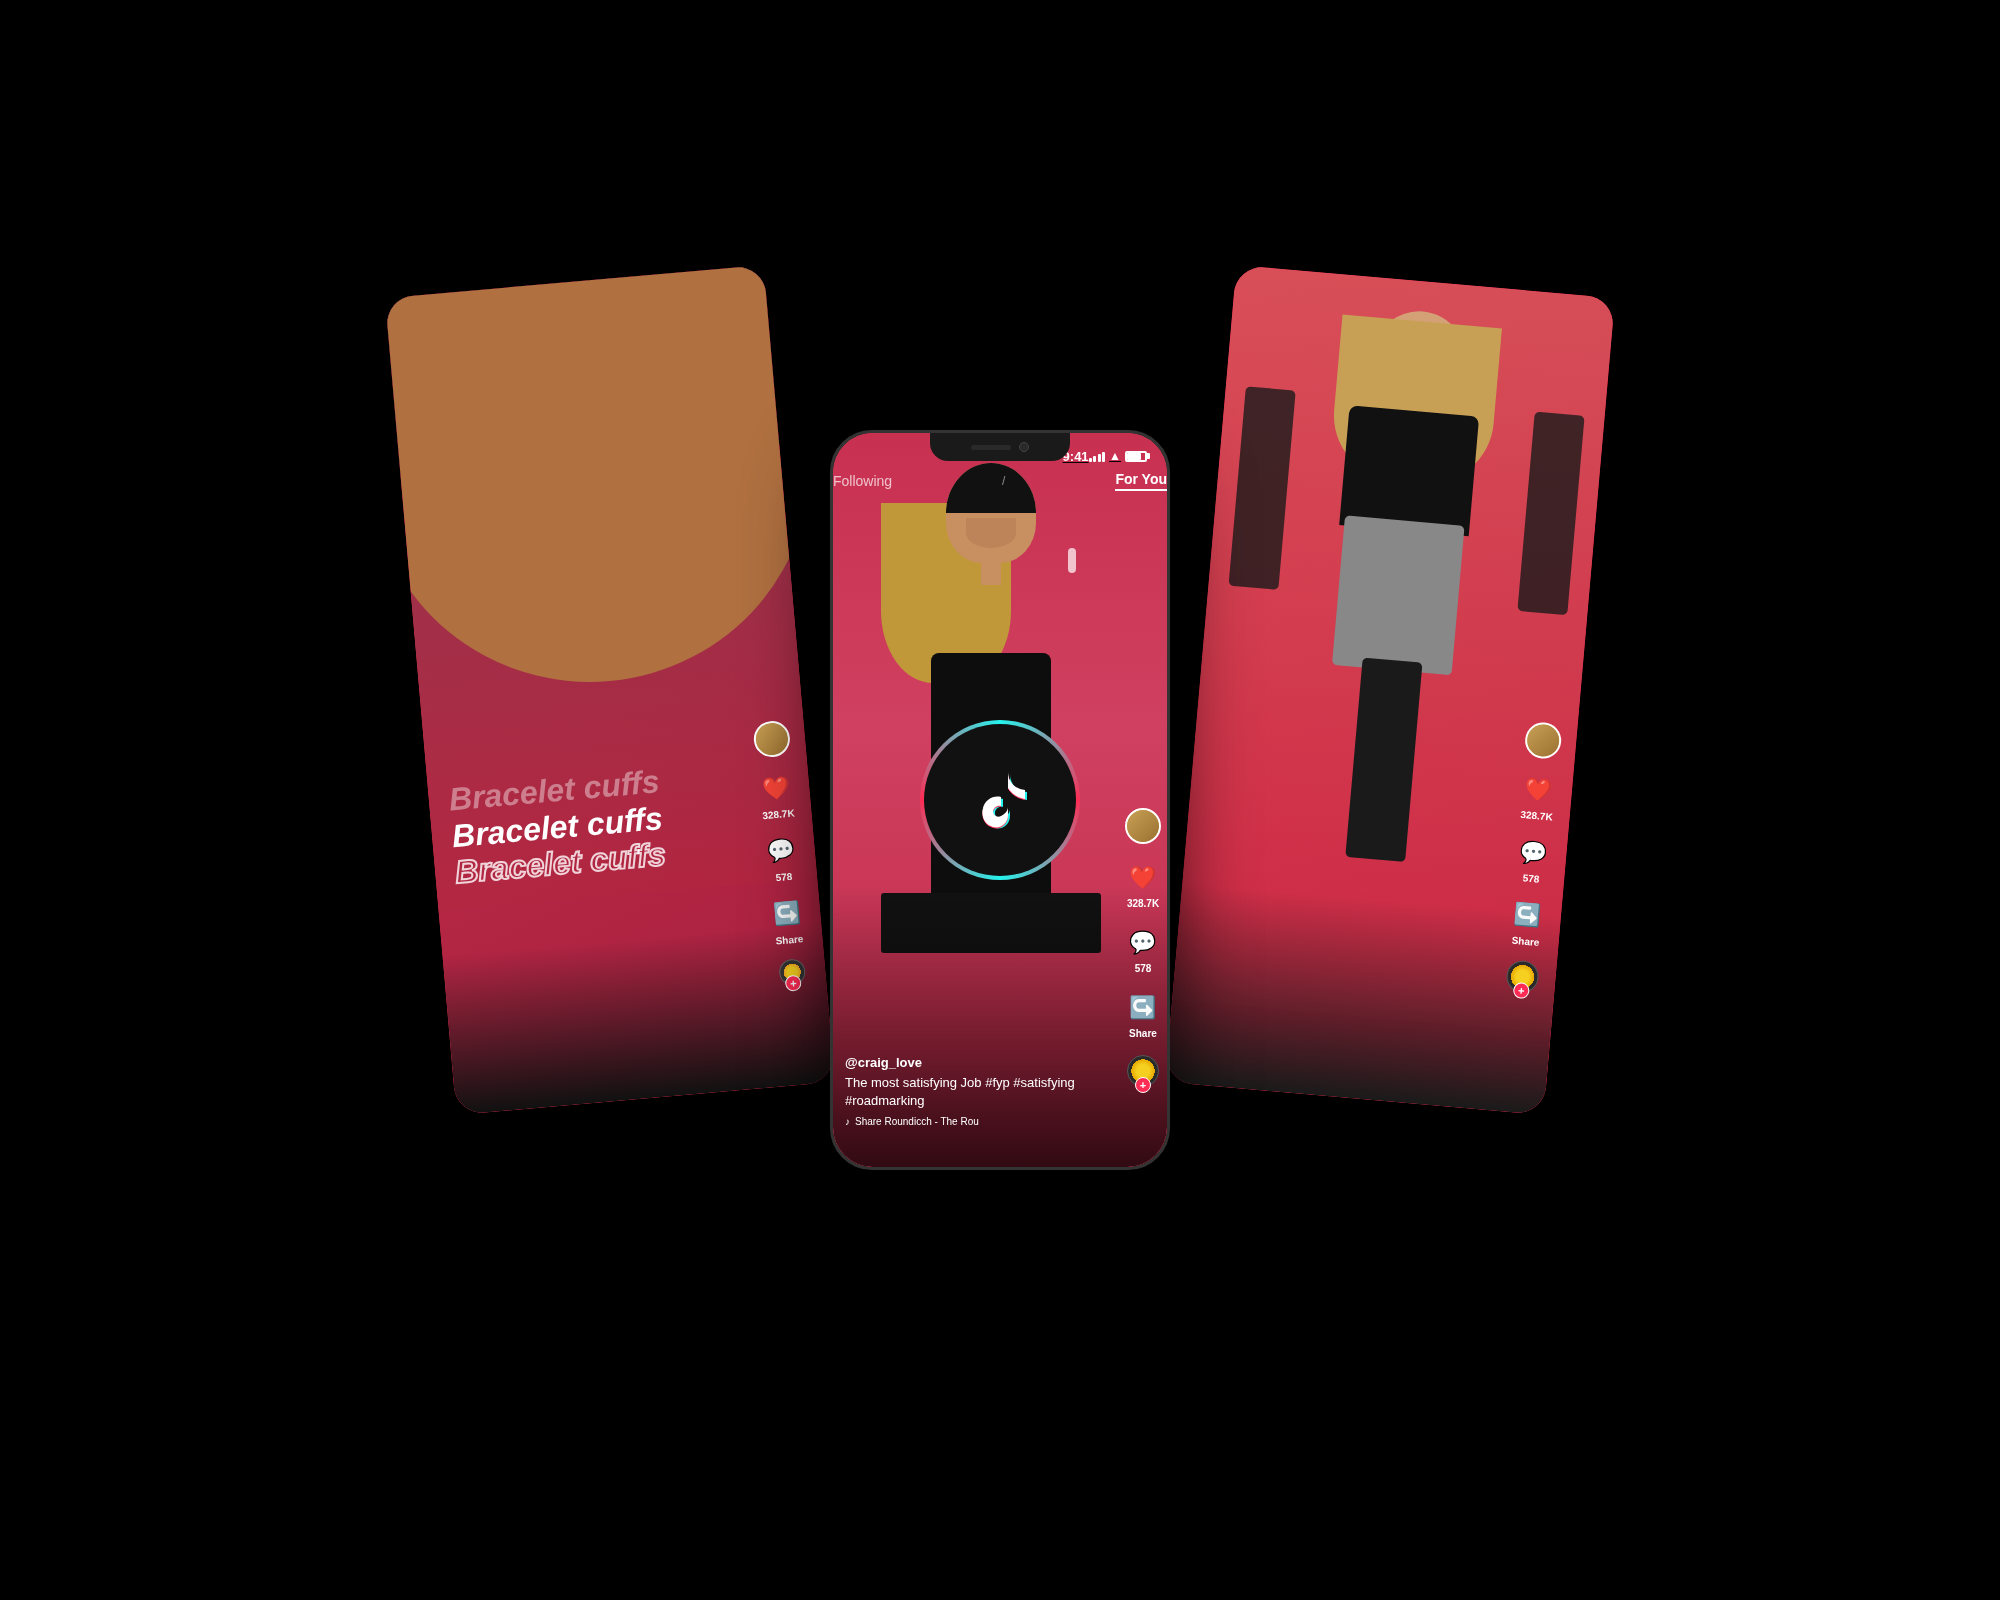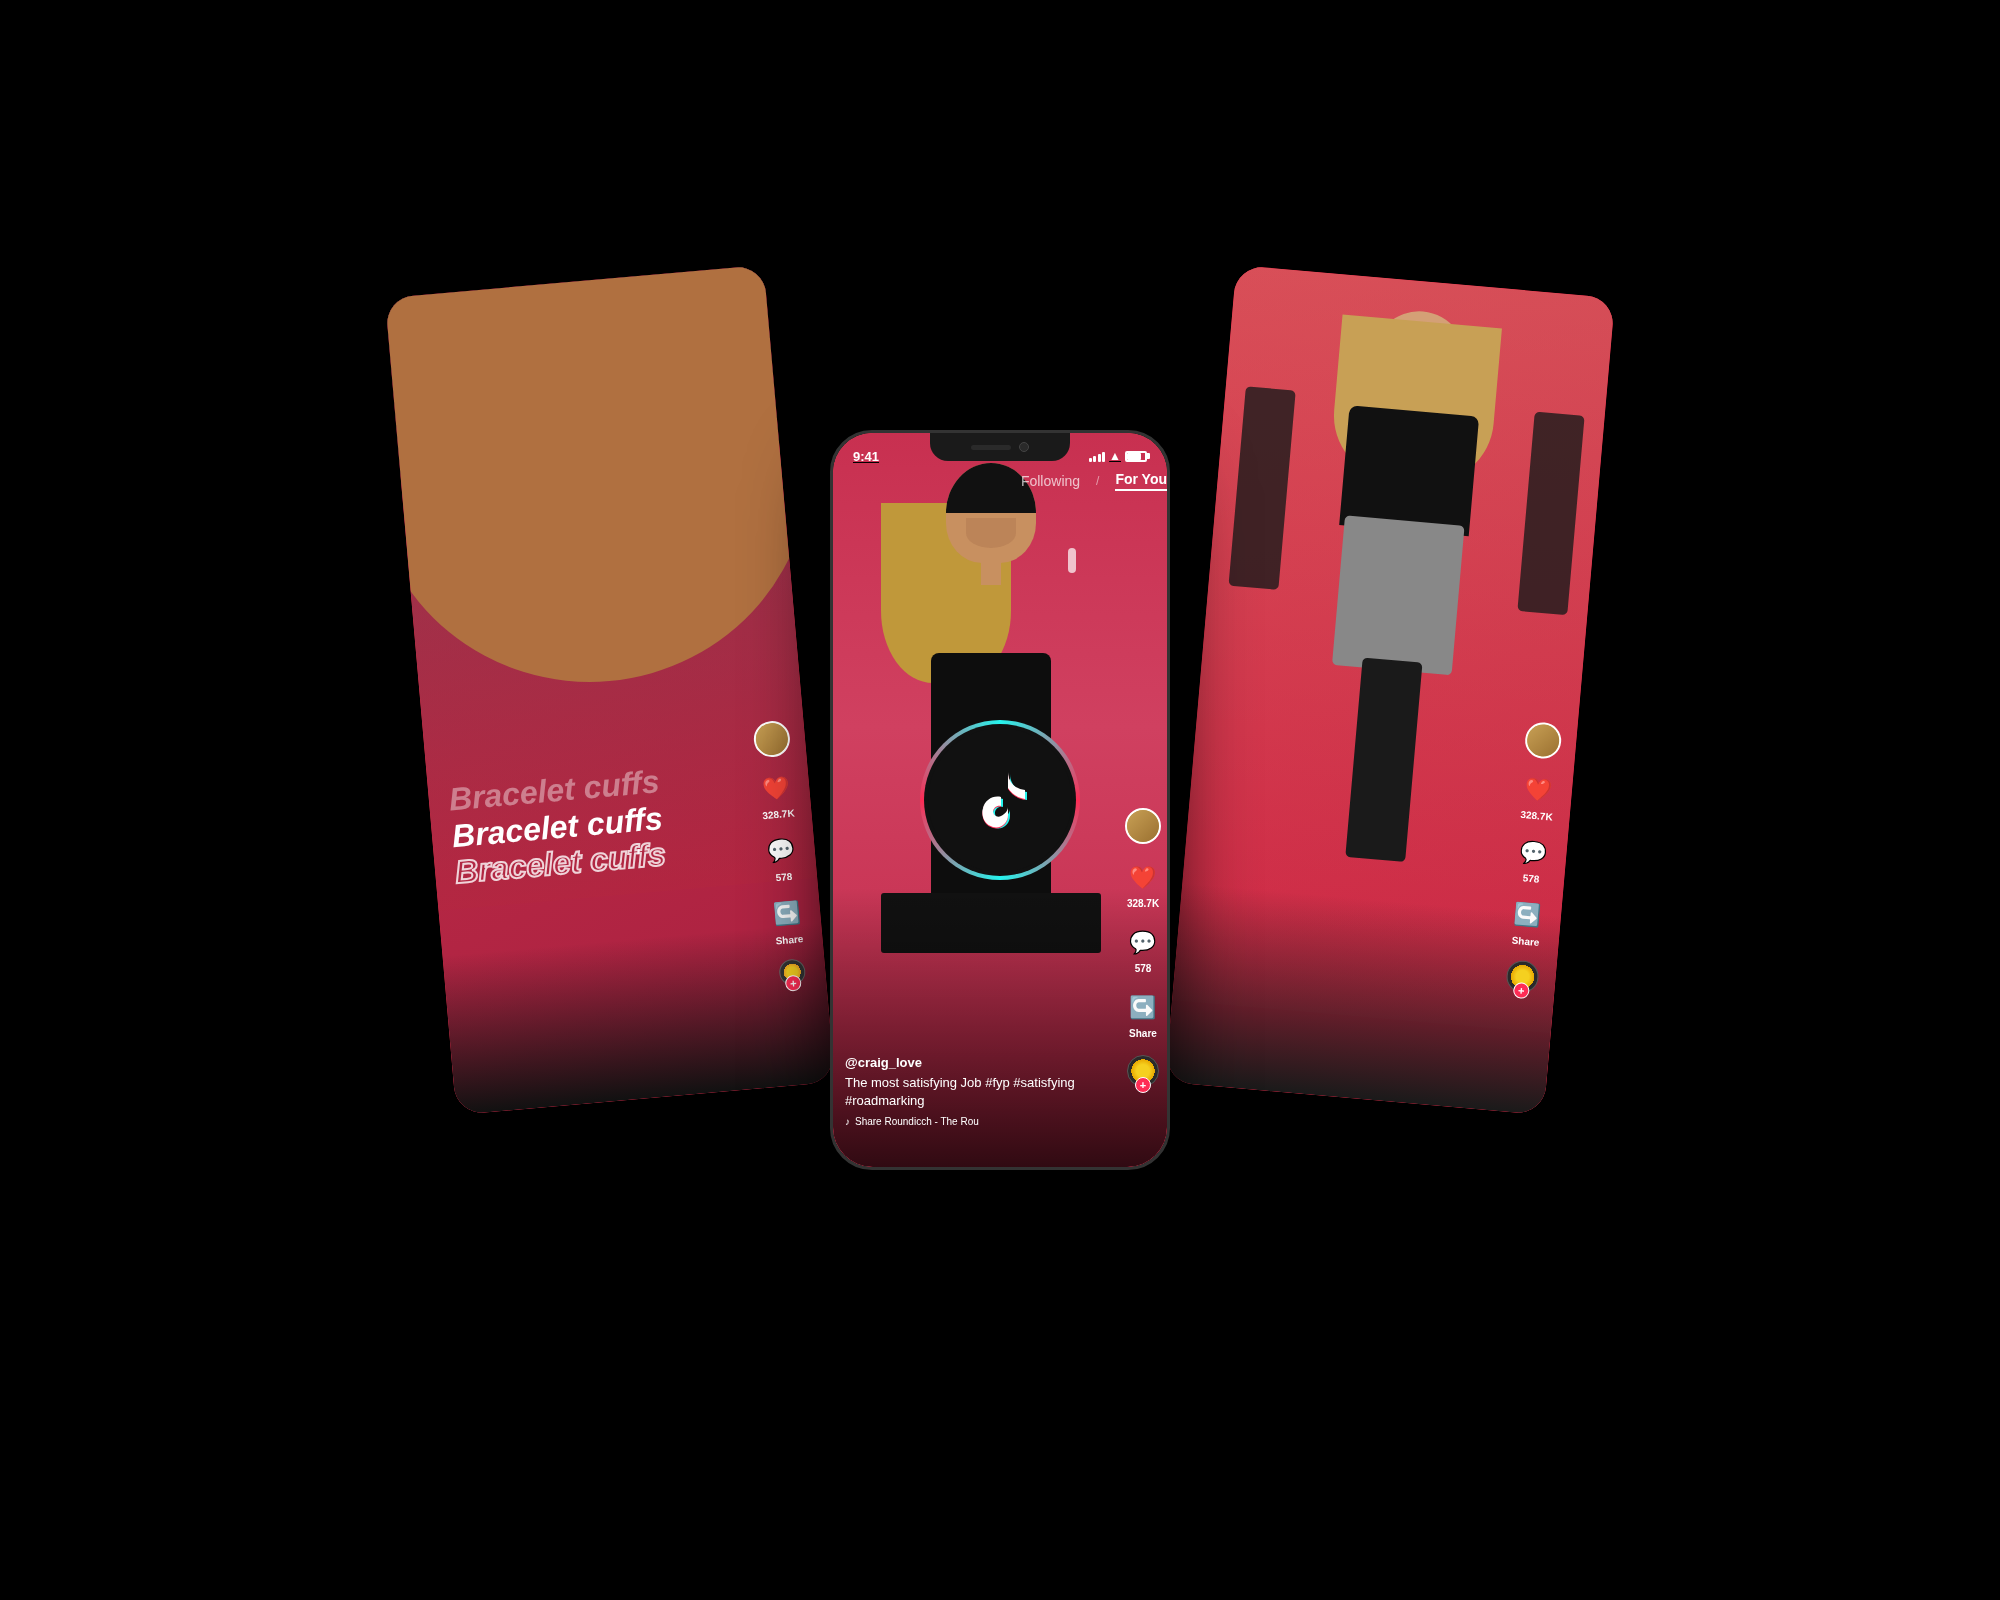--- a/index.html
+++ b/index.html
@@ -114,21 +114,21 @@
     }
 
     
     .status-bar {
       position: absolute;
       top: 8px;
       left: 0; right: 0;
       height: 30px;
       display: flex;
       align-items: center;
-      justify-content: space-between;
+      justify-content: flex-end;
       padding: 0 20px;
       z-index: 15;
       text-decoration: underline;
     }
 
     .status-time {
       color: #fff;
       font-size: 13px;
       font-weight: 600;
     }
@@ -184,22 +184,22 @@
       border-radius: 1px;
     }
 
     
     .nav-tabs {
       position: absolute;
       top: 38px;
       left: 0; right: 0;
       display: flex;
       align-items: center;
-      justify-content: flex-end;
-      gap: 16px;
+      justify-content: space-between;
+      gap: 4px;
       z-index: 15;
     }
 
     .nav-tab {
       color: rgba(255,255,255,0.7);
       font-size: 14px;
       font-weight: 500;
     }
 
     .nav-tab.active {

